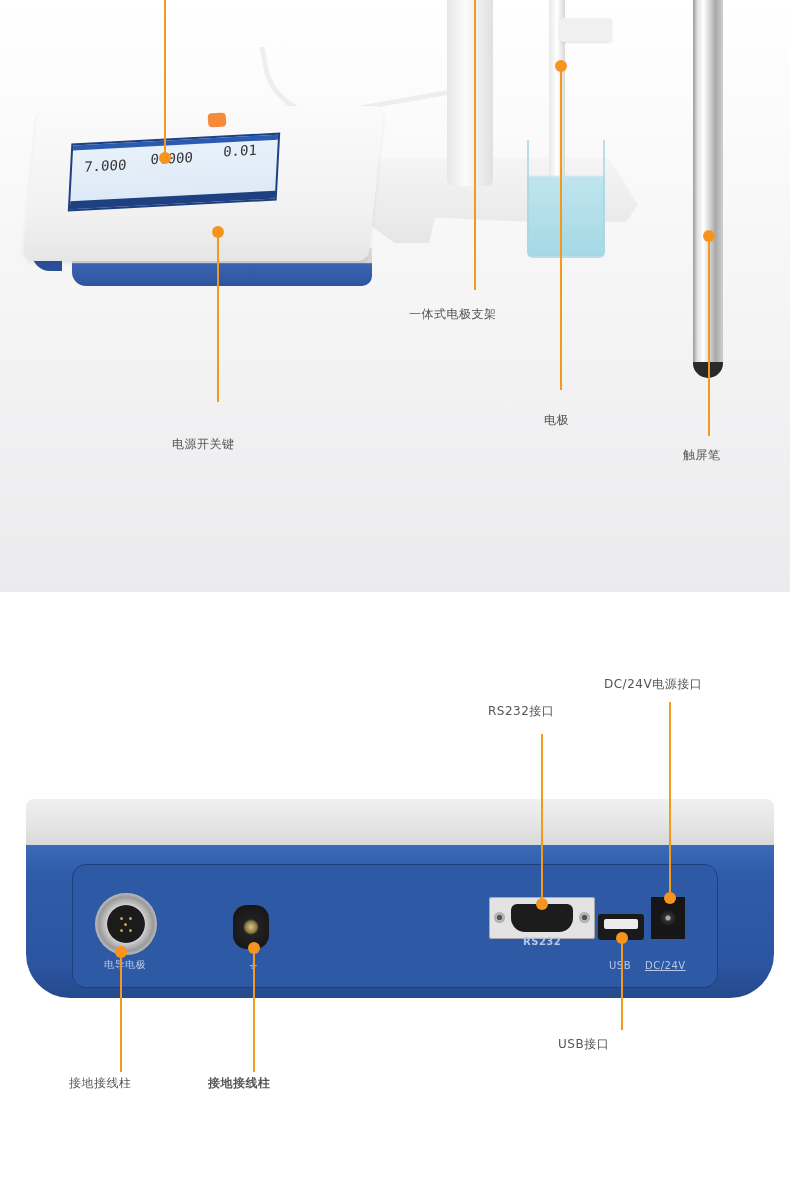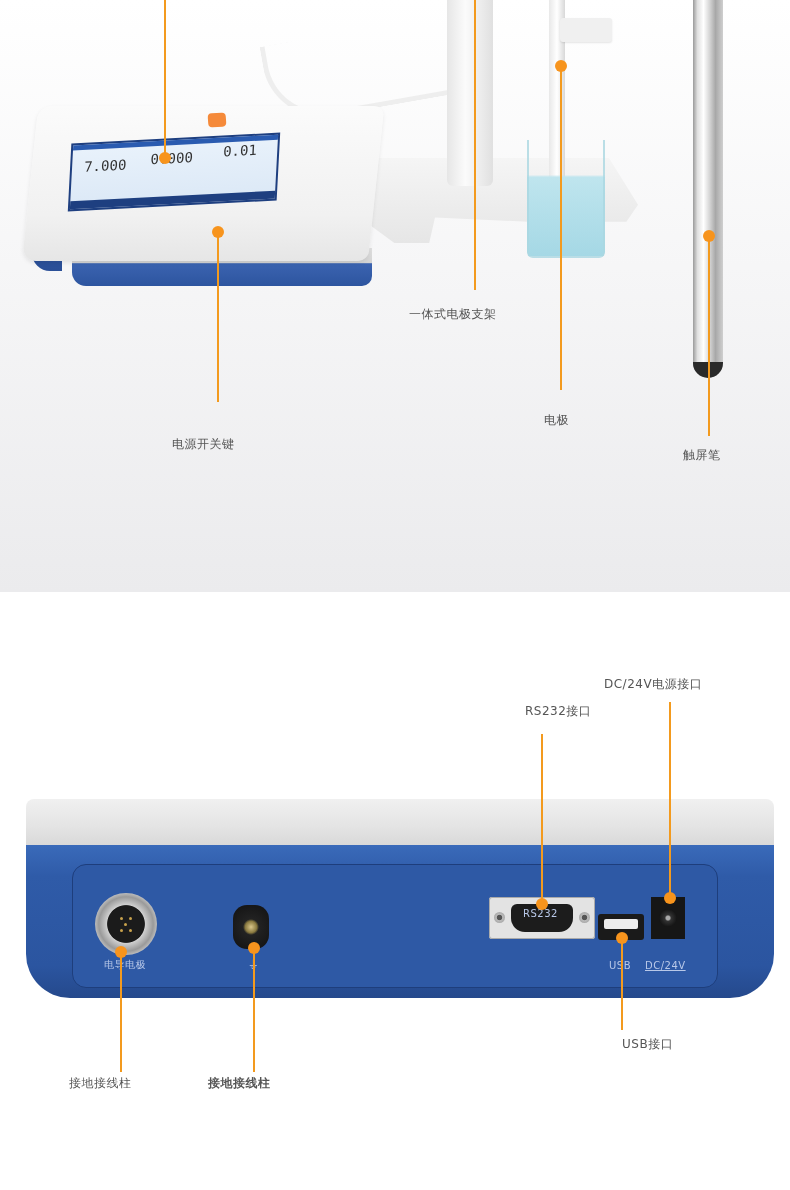--- a/index.html
+++ b/index.html
@@ -129,21 +129,21 @@
   <div class="label" style="left:544px;top:412px;">电极</div>
 
   <div class="lead" style="left:708px;top:236px;height:200px;"></div>
   <div class="dot" style="left:703px;top:230px;"></div>
   <div class="label" style="left:683px;top:447px;">触屏笔</div>
 </section>
 
 <section class="sec-bottom"></section>
 
 <div class="label" style="left:604px;top:676px;">DC/24V电源接口</div>
-<div class="label" style="left:488px;top:703px;margin-left:37px;">RS232接口</div>
+<div class="label" style="left:488px;top:703px;">RS232接口</div>
 
 <div class="rear-body"></div>
 <div class="rear-top"></div>
 <div class="rear-panel"></div>
 
 <div class="conn-round">
   <span class="pin" style="left:25px;top:24px;"></span>
   <span class="pin" style="left:34px;top:24px;"></span>
   <span class="pin" style="left:29px;top:30px;"></span>
   <span class="pin" style="left:25px;top:36px;"></span>
@@ -152,41 +152,41 @@
 <span class="pl" style="left:104px;top:958px;">电导电极</span>
 
 <div class="ground"></div>
 <span class="pl" style="left:249px;top:958px;font-size:12px;">⏚</span>
 
 <div class="rs232">
   <span class="rs232-screw" style="left:5px;"></span>
   <div class="rs232-d"></div>
   <span class="rs232-screw" style="left:90px;"></span>
 </div>
-<span class="pl" style="left:523px;top:908px;">RS232</span>
+<span class="pl" style="left:523px;top:936px;font-weight:bold;">RS232</span>
 
 <div class="usb">
   <div class="usb-in"></div>
 </div>
 <span class="pl" style="left:609px;top:960px;">USB</span>
 
 <div class="dc">
   <div class="dc-hole"></div>
 </div>
 <span class="pl" style="left:645px;top:960px;text-decoration:underline;">DC/24V</span>
 
 <div class="lead" style="left:669px;top:702px;height:196px;"></div>
 <div class="dot" style="left:664px;top:892px;"></div>
 
 <div class="lead" style="left:541px;top:734px;height:170px;"></div>
 <div class="dot" style="left:536px;top:898px;"></div>
 
 <div class="lead" style="left:621px;top:938px;height:92px;"></div>
 <div class="dot" style="left:616px;top:932px;"></div>
-<div class="label" style="left:622px;top:1036px;">USB接口</div>
+<div class="label" style="left:558px;top:1036px;">USB接口</div>
 
 <div class="lead" style="left:120px;top:952px;height:120px;"></div>
 <div class="dot" style="left:115px;top:946px;"></div>
 <div class="label" style="left:69px;top:1075px;">接地接线柱</div>
 
 <div class="lead" style="left:253px;top:948px;height:124px;"></div>
 <div class="dot" style="left:248px;top:942px;"></div>
 <div class="label" style="left:208px;top:1075px;font-weight:bold;">接地接线柱</div>
 
 </body></html>

